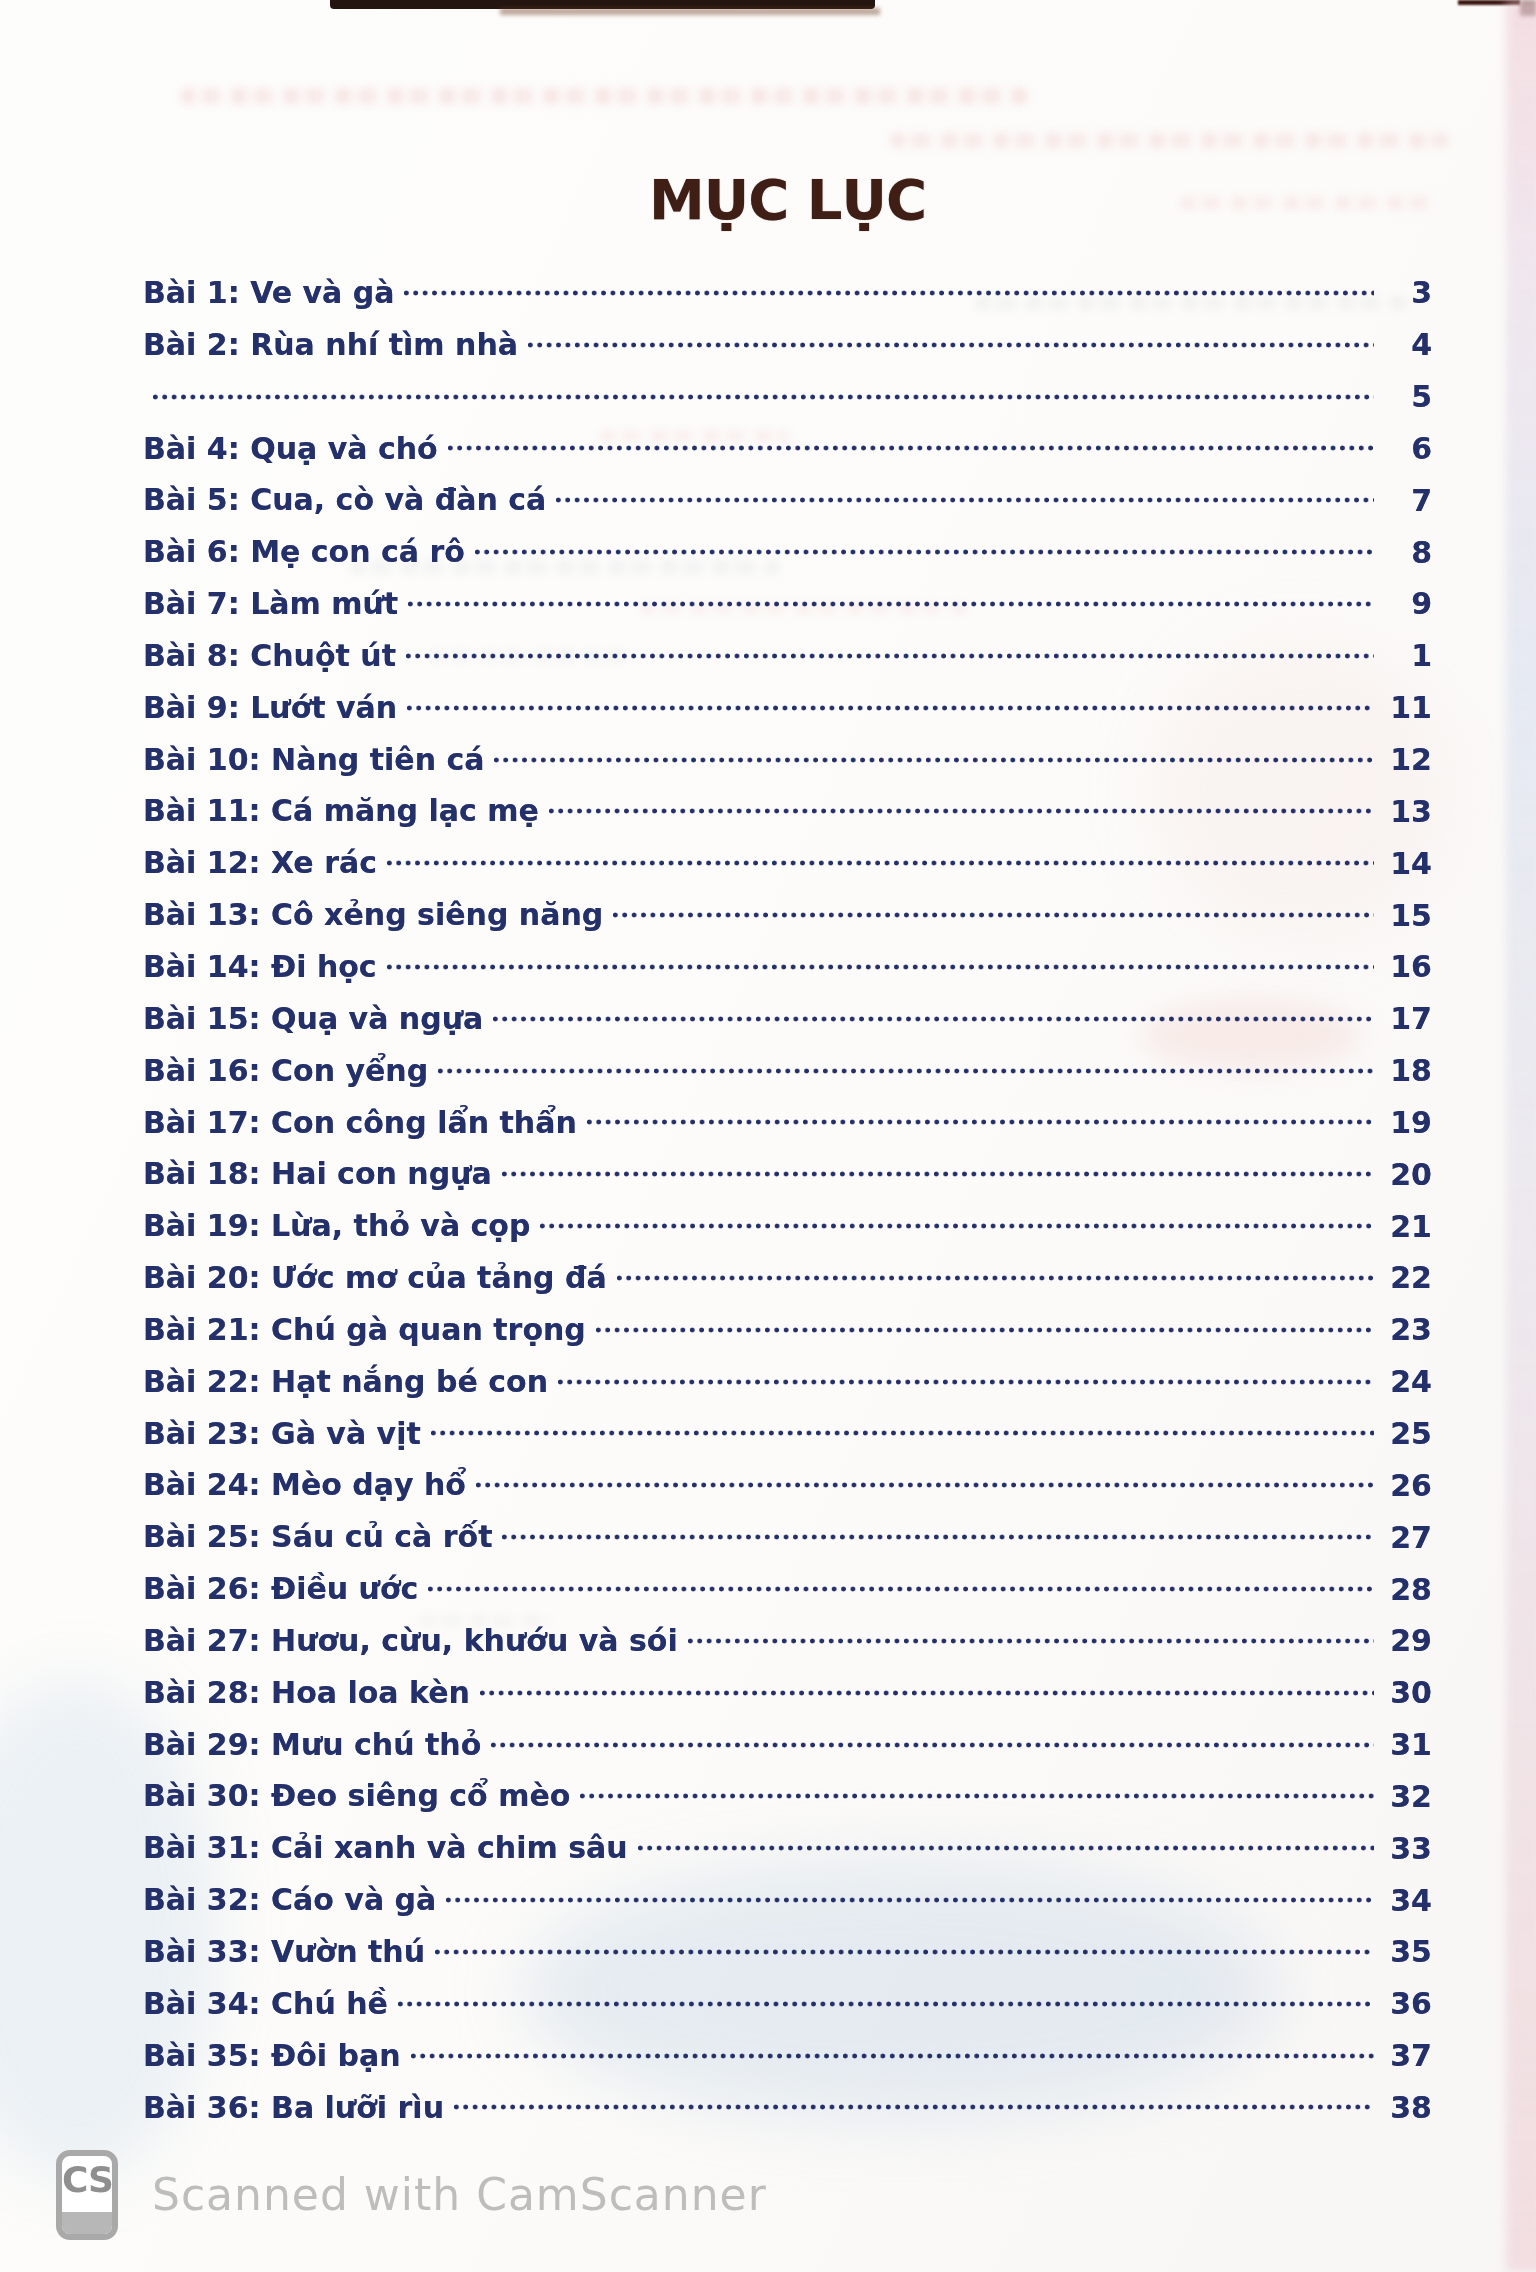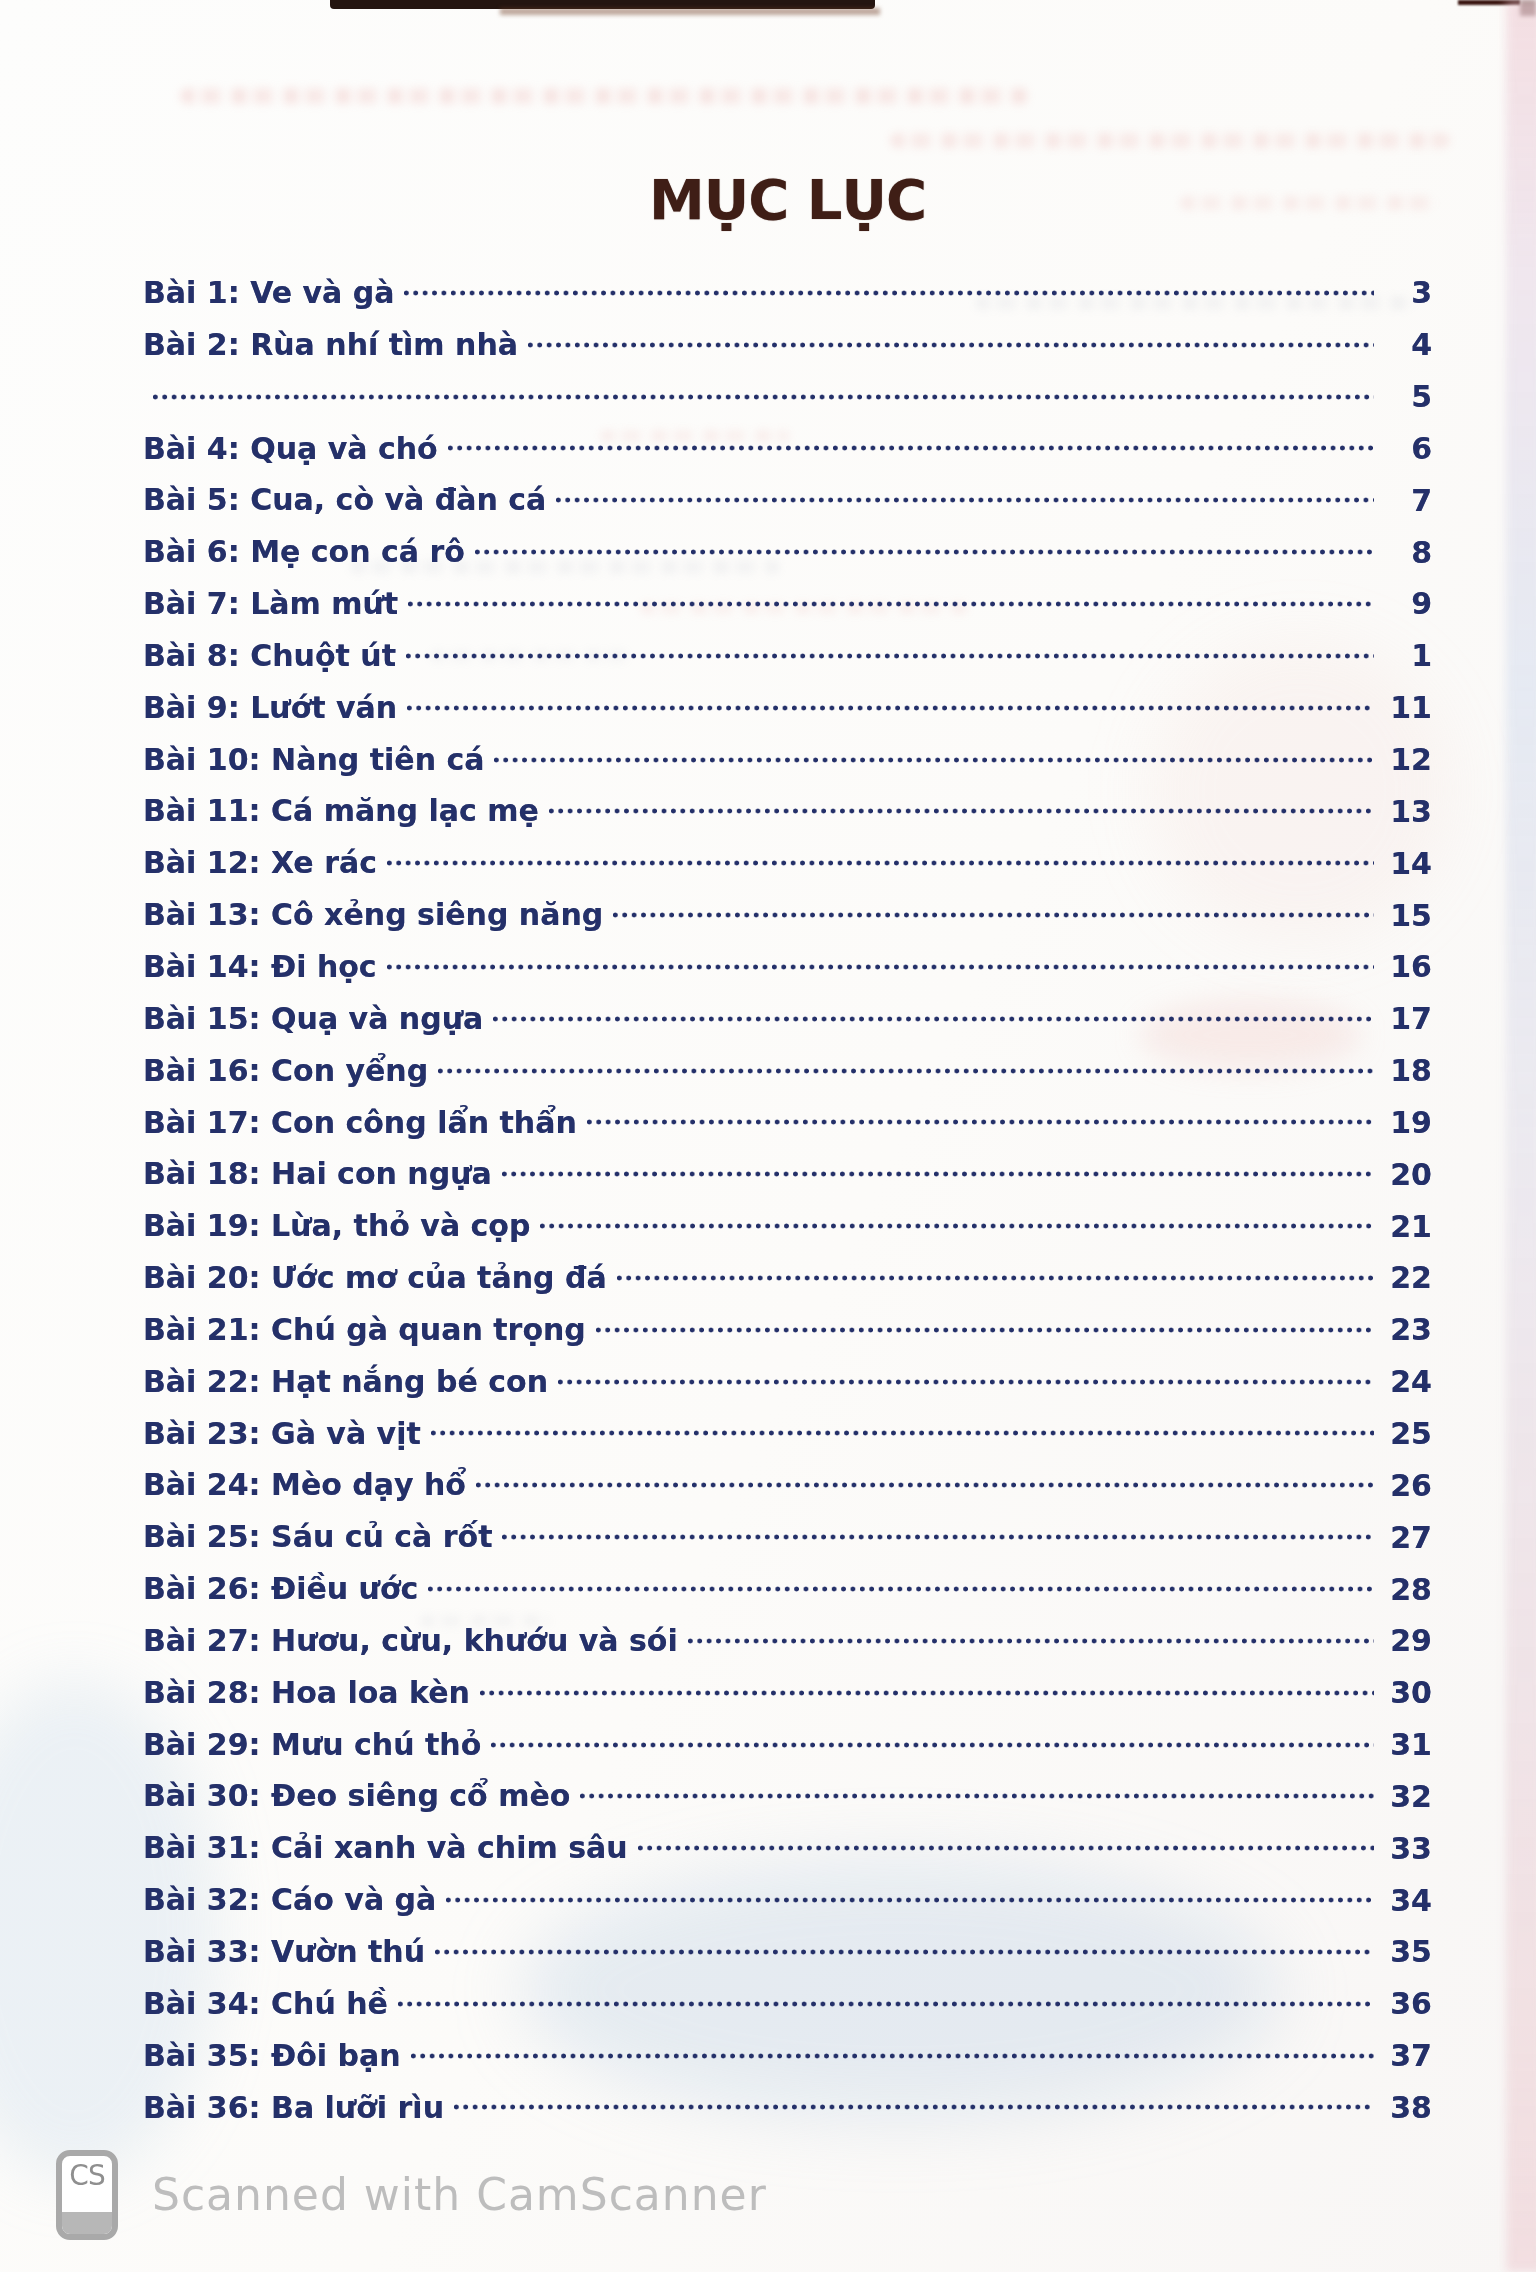--- a/index.html
+++ b/index.html
@@ -48,21 +48,21 @@
   .toc-label{white-space:nowrap;line-height:51.85px;}
   .toc-leader{
     flex:1;height:6px;margin:0 8px 0 10px;
     background-image:radial-gradient(circle at 2.3px 3px,#243069 2.05px,rgba(36,48,105,0) 2.8px);
     background-size:9.4px 6px;background-repeat:repeat-x;background-position:left bottom;
   }
   .toc-page{min-width:50px;text-align:right;white-space:nowrap;}
   
   .footer{position:absolute;left:56px;top:2150px;display:flex;align-items:center;gap:34px;z-index:2;}
   .cs-logo{width:62px;height:90px;border:6px solid #a9a9a9;border-radius:14px;background:#fff;position:relative;box-sizing:border-box;}
-  .cs-logo-label{display:block;text-align:center;margin-top:3px;font-size:28px;font-weight:normal;color:#8f8f8f;letter-spacing:-1px;}
+  .cs-logo-label{display:block;text-align:center;margin-top:3px;font-size:36px;font-weight:bold;color:#8f8f8f;letter-spacing:-1px;}
   .cs-logo-bottom{position:absolute;left:0;right:0;bottom:0;height:22px;background:#b7b7b7;border-radius:0 0 8px 8px;}
   .watermark-text{font-size:44px;color:#bdbdbd;letter-spacing:1px;line-height:1;}
 </style>
 </head>
 <body>
 
 <div class="artifact top-strip"></div>
 <div class="artifact top-strip2"></div>
 <div class="artifact corner-mark1"></div>
 <div class="artifact corner-mark2"></div>

